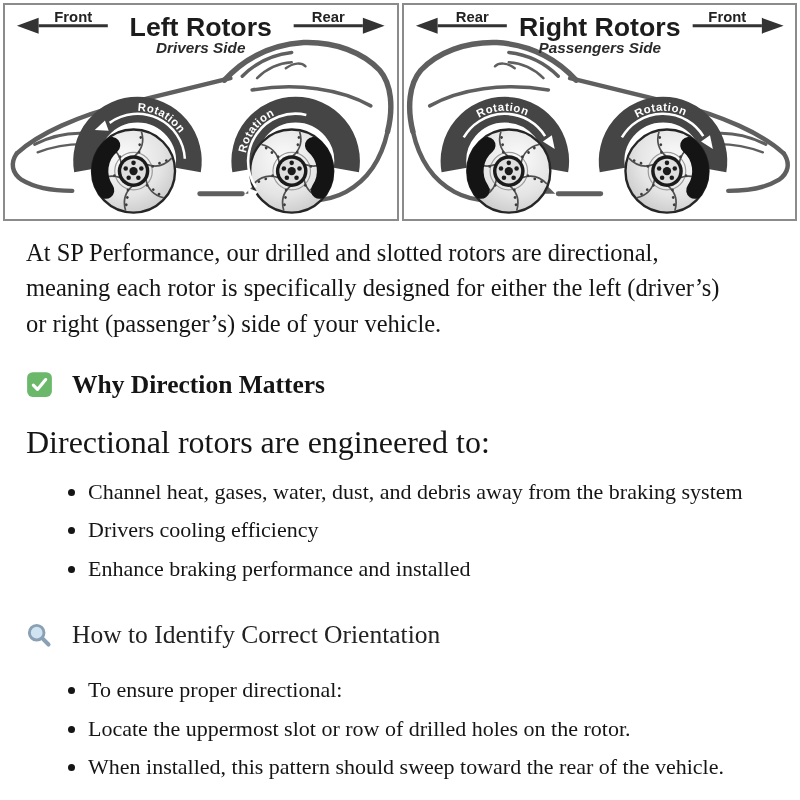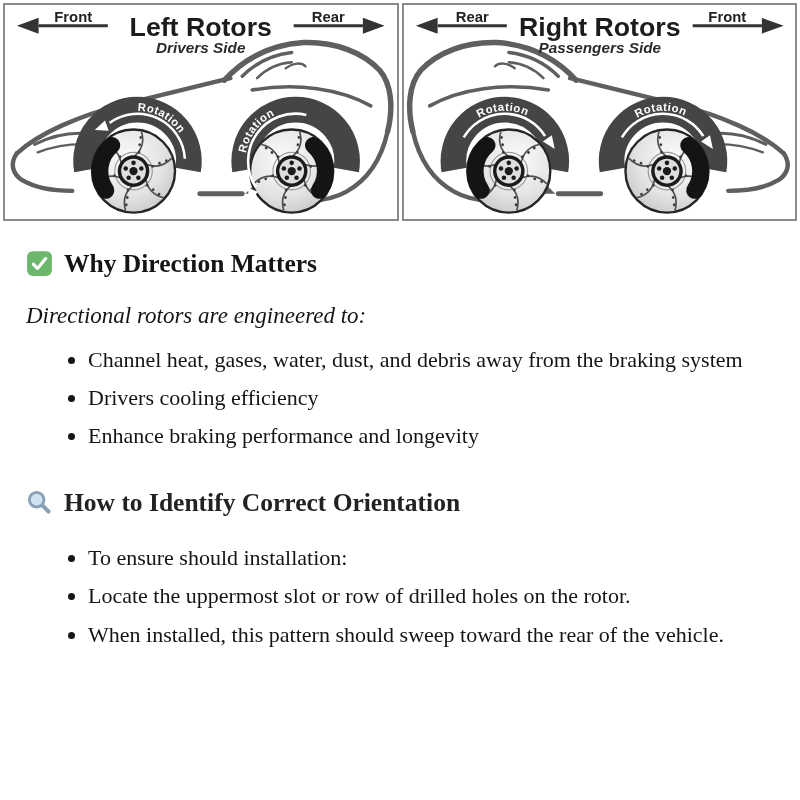--- a/index.html
+++ b/index.html
@@ -7,26 +7,26 @@
     width:800px;height:800px;overflow:hidden;background:#ffffff;
     font-family:"Liberation Serif",serif;color:#151515;
   }
   
   .diagram-row{display:flex;gap:3px;padding:3px 3px 0 3px;}
   .panel{flex:1;border:2px solid #8b8b8b;background:#fff;min-width:0;}
   .panel svg{display:block;width:100%;height:auto;}
   
   .article{padding:0 30px 0 26px;}
   p.intro{font-size:24.5px;line-height:1.46;margin:14px 0 0;max-width:712px;}
-  .section-head{display:flex;align-items:center;gap:11px;margin:28px 0 0;}
+  .section-head{display:flex;align-items:center;gap:19px;margin:28px 0 0;}
   .section-head .title{font-size:25.5px;font-weight:bold;}
-  .section-head.normal .title{font-weight:bold;color:#222;}
+  .section-head.normal .title{font-weight:normal;color:#222;}
   .section-head.normal{margin-top:36px;}
   .icon-box{flex:0 0 auto;display:inline-flex;}
-  p.lead{font-size:23px;margin:24px 0 0;font-style:italic;}
+  p.lead{font-size:32px;margin:24px 0 0;}
   ul.bullets{margin:15px 0 0;padding-left:62px;}
   ul.bullets li{font-size:22px;line-height:1.43;margin-bottom:7px;max-width:672px;}
   ul.bullets.second{margin-top:24px;}
   
   .svg-title{font-family:"Liberation Sans",sans-serif;font-weight:bold;font-size:27px;fill:#1c1c1c;}
   .svg-sub{font-family:"Liberation Sans",sans-serif;font-weight:bold;font-style:italic;font-size:15.5px;fill:#2a2a2a;}
   .svg-dir{font-family:"Liberation Sans",sans-serif;font-weight:bold;font-size:15px;fill:#222;}
   .svg-rot{font-family:"Liberation Sans",sans-serif;font-weight:bold;font-size:11.5px;fill:#ffffff;letter-spacing:.5px;}
 </style>
 </head>
@@ -181,48 +181,49 @@
       </g>
       <text class="svg-dir" x="327" y="17" text-anchor="middle">Front</text>
       <text class="svg-title" x="198" y="31" text-anchor="middle">Right Rotors</text>
       <text class="svg-sub" x="198" y="49" text-anchor="middle">Passengers Side</text>
     </svg>
   </div>
 </div>
 
 <div class="article">
 
+  <p class="intro">At SP Performance, our drilled and slotted rotors are directional, meaning each rotor is specifically designed for either the left (driver’s) or right (passenger’s) side of your vehicle.</p>
 
   <div class="section-head">
     <span class="icon-box">
       <svg width="27" height="27" viewBox="0 0 24 24">
         <rect x="1" y="1" width="22" height="22" rx="5" fill="#6cb86a"></rect>
         <path d="M 6.5,12.5 L 10.2,16.4 L 17.5,7.6" fill="none" stroke="#ffffff" stroke-width="2.8" stroke-linecap="round" stroke-linejoin="round"></path>
       </svg>
     </span>
     <span class="title">Why Direction Matters</span>
   </div>
 
   <p class="lead">Directional rotors are engineered to:</p>
 
   <ul class="bullets">
     <li>Channel heat, gases, water, dust, and debris away from the braking system</li>
     <li>Drivers cooling efficiency</li>
-    <li>Enhance braking performance and longevity</li>
+    <li>Enhance braking performance and installed</li>
   </ul>
 
   <div class="section-head normal">
     <span class="icon-box">
       <svg width="27" height="27" viewBox="0 0 24 24">
         <circle cx="9.5" cy="9.5" r="6.5" fill="#cfe3f1" stroke="#8aa0b4" stroke-width="2.6"></circle>
         <path d="M 14.6,14.6 L 20,20" stroke="#8aa0b4" stroke-width="3.6" stroke-linecap="round"></path>
       </svg>
     </span>
     <span class="title">How to Identify Correct Orientation</span>
   </div>
 
   <ul class="bullets second">
-    <li>To ensure should installation:</li>
+    <li>To ensure proper directional:</li>
     <li>Locate the uppermost slot or row of drilled holes on the rotor.</li>
     <li>When installed, this pattern should sweep toward the rear of the vehicle.</li>
   </ul>
 
 </div>
 
 </body></html>

